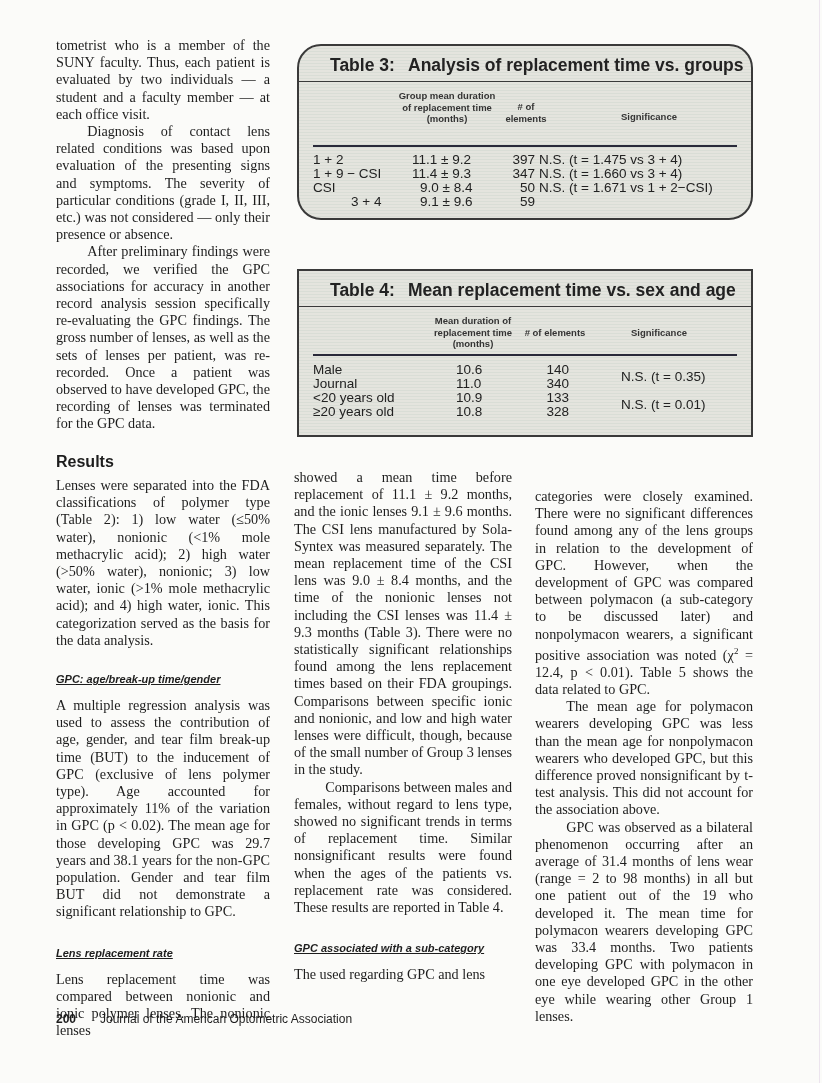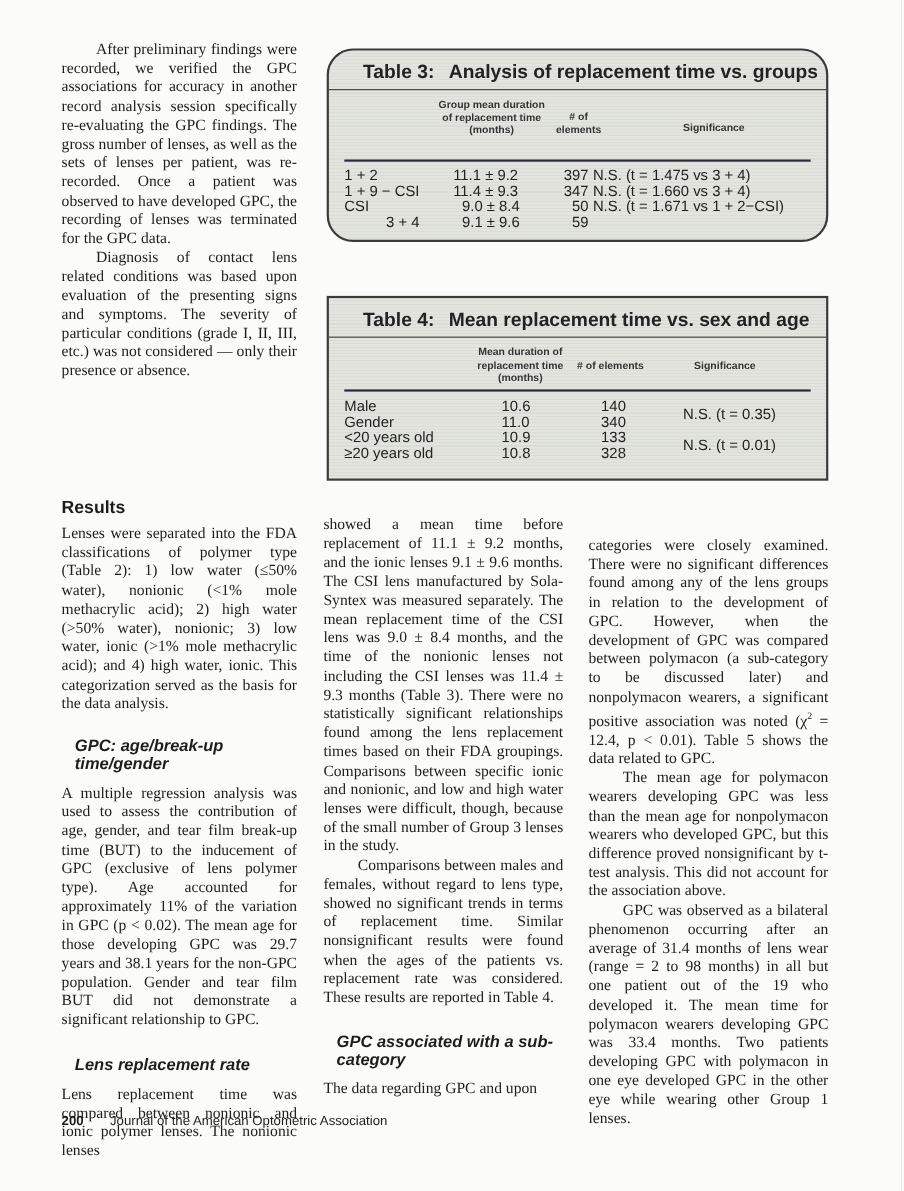--- a/index.html
+++ b/index.html
@@ -11,21 +11,21 @@
   }
   .col { position: absolute; font-size: 14.2px; line-height: 17.2px; text-align: justify; hyphens: none; }
   .col p { margin: 0; }
   .col p.ind { text-indent: 2.2em; }
   #col-left-top { left: 56px; top: 37px; width: 214px; }
   #col1 { left: 56px; top: 477px; width: 214px; }
   #col2 { left: 294px; top: 469px; width: 218px; }
   #col3 { left: 535px; top: 469px; width: 218px; margin-top: 19px; }
 
   .sec-head { font-family: "Liberation Sans", sans-serif; font-weight: bold; font-size: 16px; margin: 0 0 12px 0; }
-  .sub-head { font-family: "Liberation Sans", sans-serif; font-weight: bold; font-style: italic; font-size: 15px; line-height: 16px; margin: 0 0 10px 12px; text-align: left; }
+  .sub-head { font-family: "Liberation Sans", sans-serif; font-weight: bold; font-style: italic; font-size: 11px; line-height: 16px; margin: 0 0 10px 0; text-align: left; text-decoration: underline; }
 
   .tbl {
     position: absolute; border: 2px solid #3a3a3a;
     background: repeating-linear-gradient(180deg, #e4e4de 0px, #e4e4de 2px, #d9ddd6 2px, #d9ddd6 3px);
     font-family: "Liberation Sans", sans-serif; color: #222;
   }
   #table3 { left: 297px; top: 44px; width: 452px; height: 172px; border-radius: 24px; }
   #table4 { left: 297px; top: 269px; width: 452px; height: 164px; }
   .tbl .title { height: 35px; border-bottom: 1.5px solid #3a3a3a; font-weight: bold; font-size: 17.5px; line-height: 38px; padding-left: 31px; white-space: nowrap; }
   .tbl .title .num { display: inline-block; width: 78px; }
@@ -36,22 +36,23 @@
   #footer { position: absolute; left: 56px; top: 1012px; font-family: "Liberation Sans", sans-serif; font-size: 12px; white-space: nowrap; }
   #footer .pg { font-weight: bold; display: inline-block; width: 44px; }
   .right-edge { position: absolute; right: 2px; top: 0; width: 1px; height: 1083px; background: #ece4ee; }
 </style>
 </head>
 <body>
 
 <div class="right-edge"></div>
 
 <div class="col" id="col-left-top">
+  <p>tometrist who is a member of the SUNY faculty. Thus, each patient is evaluated by two individuals — a student and a faculty member — at each office visit.</p>
+  <p class="ind">Diagnosis of contact lens related conditions was based upon evaluation of the presenting signs and symptoms. The severity of particular conditions (grade I, II, III, etc.) was not considered — only their presence or absence.</p>
   <p class="ind">After preliminary findings were recorded, we verified the GPC associations for accuracy in another record analysis session specifically re-evaluating the GPC findings. The gross number of lenses, as well as the sets of lenses per patient, was re-recorded. Once a patient was observed to have developed GPC, the recording of lenses was terminated for the GPC data.</p>
-  <p class="ind">Diagnosis of contact lens related conditions was based upon evaluation of the presenting signs and symptoms. The severity of particular conditions (grade I, II, III, etc.) was not considered — only their presence or absence.</p>
 </div>
 
 <div class="tbl" id="table3">
   <div class="title"><span class="num">Table 3:</span><span>Analysis of replacement time vs. groups</span></div>
   <div class="hdr" style="left:98px; top:44px; width:100px;">Group mean duration of replacement time (months)</div>
   <div class="hdr" style="left:198px; top:55px; width:58px;"># of elements</div>
   <div class="hdr" style="left:300px; top:65px; width:100px;">Significance</div>
   <div class="rule" style="top:99px;"></div>
 
   <div class="cell" style="left:14px; top:107px;">1 + 2</div>
@@ -78,21 +79,21 @@
   <div class="title"><span class="num">Table 4:</span><span>Mean replacement time vs. sex and age</span></div>
   <div class="hdr" style="left:134px; top:44px; width:80px;">Mean duration of replacement time (months)</div>
   <div class="hdr" style="left:216px; top:56px; width:80px;"># of elements</div>
   <div class="hdr" style="left:320px; top:56px; width:80px;">Significance</div>
   <div class="rule" style="top:83px;"></div>
 
   <div class="cell" style="left:14px; top:92px;">Male</div>
   <div class="cell" style="left:157px; top:92px;">10.6</div>
   <div class="cell" style="left:240px; top:92px; width:30px; text-align:right;">140</div>
 
-  <div class="cell" style="left:14px; top:106px;">Gender</div>
+  <div class="cell" style="left:14px; top:106px;">Journal</div>
   <div class="cell" style="left:157px; top:106px;">11.0</div>
   <div class="cell" style="left:240px; top:106px; width:30px; text-align:right;">340</div>
 
   <div class="cell" style="left:14px; top:120px;">&lt;20 years old</div>
   <div class="cell" style="left:157px; top:120px;">10.9</div>
   <div class="cell" style="left:240px; top:120px; width:30px; text-align:right;">133</div>
 
   <div class="cell" style="left:14px; top:134px;">≥20 years old</div>
   <div class="cell" style="left:157px; top:134px;">10.8</div>
   <div class="cell" style="left:240px; top:134px; width:30px; text-align:right;">328</div>
@@ -108,21 +109,21 @@
   <div class="sub-head" style="margin-top:22px;">GPC: age/break-up time/gender</div>
   <p>A multiple regression analysis was used to assess the contribution of age, gender, and tear film break-up time (BUT) to the inducement of GPC (exclusive of lens polymer type). Age accounted for approximately 11% of the variation in GPC (p &lt; 0.02). The mean age for those developing GPC was 29.7 years and 38.1 years for the non-GPC population. Gender and tear film BUT did not demonstrate a significant relationship to GPC.</p>
   <div class="sub-head" style="margin-top:24px;">Lens replacement rate</div>
   <p>Lens replacement time was compared between nonionic and ionic polymer lenses. The nonionic lenses</p>
 </div>
 
 <div class="col" id="col2">
   <p>showed a mean time before replacement of 11.1 ± 9.2 months, and the ionic lenses 9.1 ± 9.6 months. The CSI lens manufactured by Sola-Syntex was measured separately. The mean replacement time of the CSI lens was 9.0 ± 8.4 months, and the time of the nonionic lenses not including the CSI lenses was 11.4 ± 9.3 months (Table 3). There were no statistically significant relationships found among the lens replacement times based on their FDA groupings. Comparisons between specific ionic and nonionic, and low and high water lenses were difficult, though, because of the small number of Group 3 lenses in the study.</p>
   <p class="ind">Comparisons between males and females, without regard to lens type, showed no significant trends in terms of replacement time. Similar nonsignificant results were found when the ages of the patients vs. replacement rate was considered. These results are reported in Table 4.</p>
   <div class="sub-head" style="margin-top:24px;">GPC associated with a sub-category</div>
-  <p>The data regarding GPC and upon</p>
+  <p>The used regarding GPC and lens</p>
 </div>
 
 <div class="col" id="col3">
   <p><span>categories were closely examined. There were no significant differences found among any of the lens groups in relation to the development of GPC. However, when the development of GPC was compared between polymacon (a sub-category to be discussed later) and nonpolymacon wearers, a significant positive association was noted (χ</span><sup style="font-size:9px;">2</sup><span> = 12.4, p &lt; 0.01). Table 5 shows the data related to GPC.</span></p>
   <p class="ind">The mean age for polymacon wearers developing GPC was less than the mean age for nonpolymacon wearers who developed GPC, but this difference proved nonsignificant by t-test analysis. This did not account for the association above.</p>
   <p class="ind">GPC was observed as a bilateral phenomenon occurring after an average of 31.4 months of lens wear (range = 2 to 98 months) in all but one patient out of the 19 who developed it. The mean time for polymacon wearers developing GPC was 33.4 months. Two patients developing GPC with polymacon in one eye developed GPC in the other eye while wearing other Group 1 lenses.</p>
 </div>
 
 <div id="footer">
   <span class="pg">200</span><span>Journal of the American Optometric Association</span>

